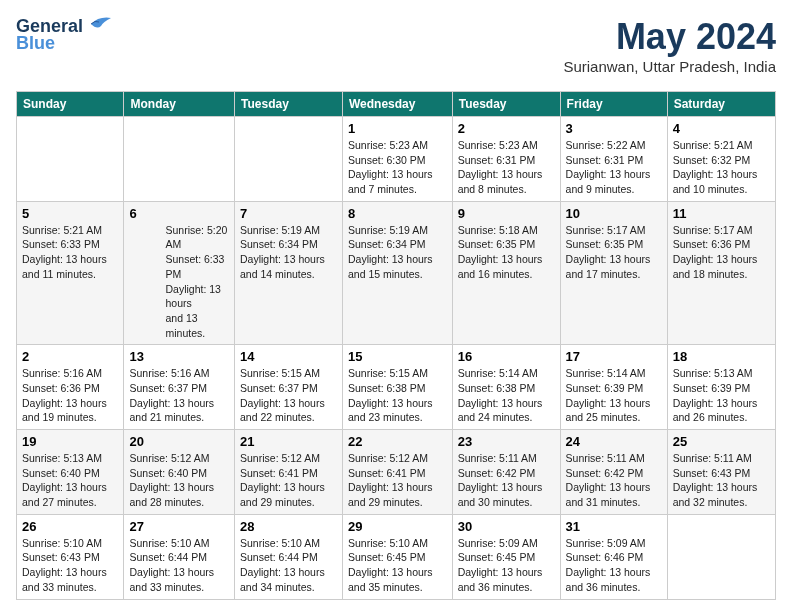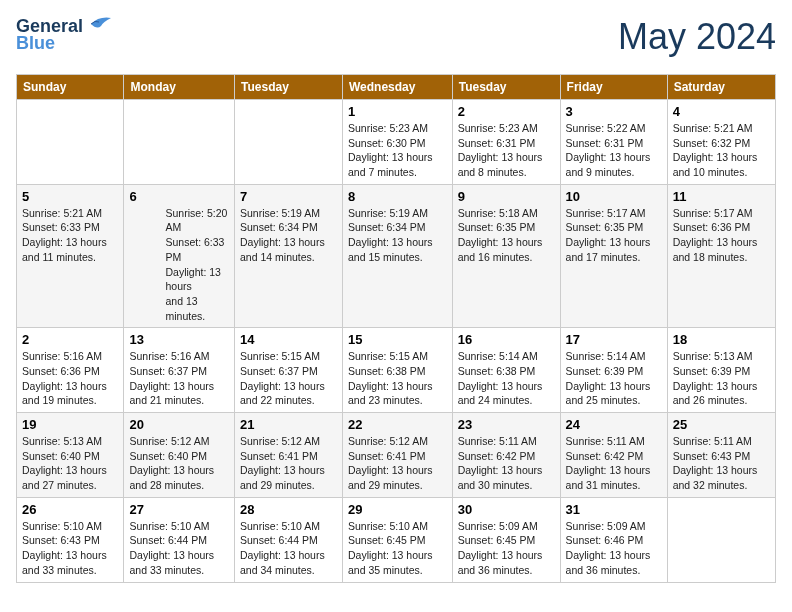--- a/index.html
+++ b/index.html
@@ -19,34 +19,34 @@
     .logo {
       display: flex;
       flex-direction: column;
       align-items: flex-start;
     }
     .title-block {
       text-align: right;
     }
     .month-title {
       font-size: 36px;
-      font-weight: normal;
+      font-weight: bold;
       color: #1a3a5c;
     }
     .location {
       font-size: 15px;
       color: #333;
     }
     .calendar {
       width: 100%;
       border-collapse: collapse;
       font-size: 11px;
     }
     .calendar th {
-      background: #a16207;
+      background: #0f766e;
       color: #fff;
       text-align: left;
       padding: 5px 6px;
       font-size: 12px;
       font-weight: bold;
       border: 1px solid #ccc;
     }
     .calendar td {
       vertical-align: top;
       border: 1px solid #ccc;
@@ -80,20 +80,21 @@
       <span style="font-size:18px;font-weight:bold;color:#1a3a5c;">General</span>
       <svg width="28" height="18" viewBox="0 0 28 18" style="margin-left:2px;margin-top:-8px;">
         <path d="M6 10 Q14 2 26 4 Q18 8 16 12 Q12 16 6 10Z" fill="#4a90d9"></path>
         <path d="M6 10 Q10 6 14 8" fill="none" stroke="#2a5a9a" stroke-width="1"></path>
       </svg>
     </div>
     <span style="font-size:18px;font-weight:bold;color:#4a90d9;margin-top:-4px;">Blue</span>
   </div>
   <div class="title-block">
     <div class="month-title">May 2024</div>
+    <div class="location">Surianwan, Uttar Pradesh, India</div>
   </div>
 </div>
 
 <table class="calendar">
   <thead>
     <tr>
     <th>Sunday</th>
         <th>Monday</th>
         <th>Tuesday</th>
         <th>Wednesday</th>

